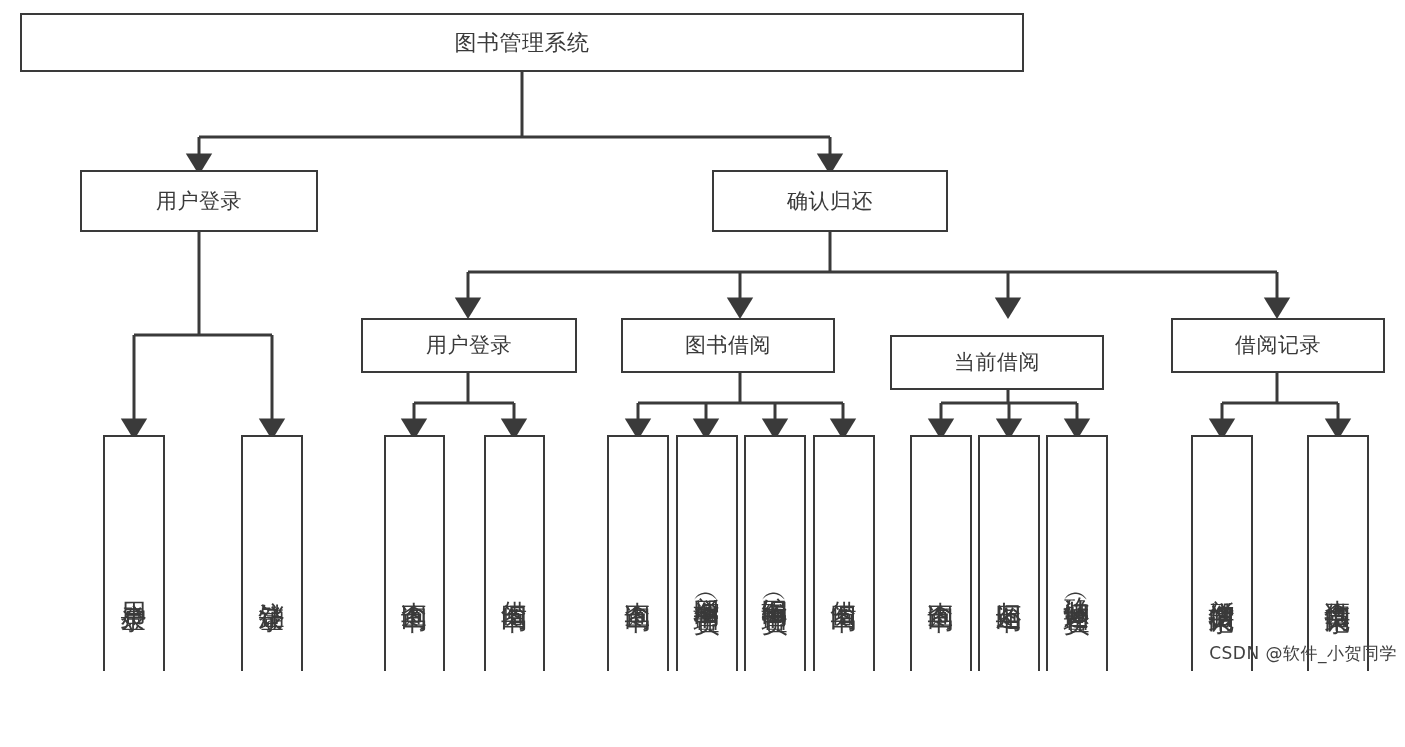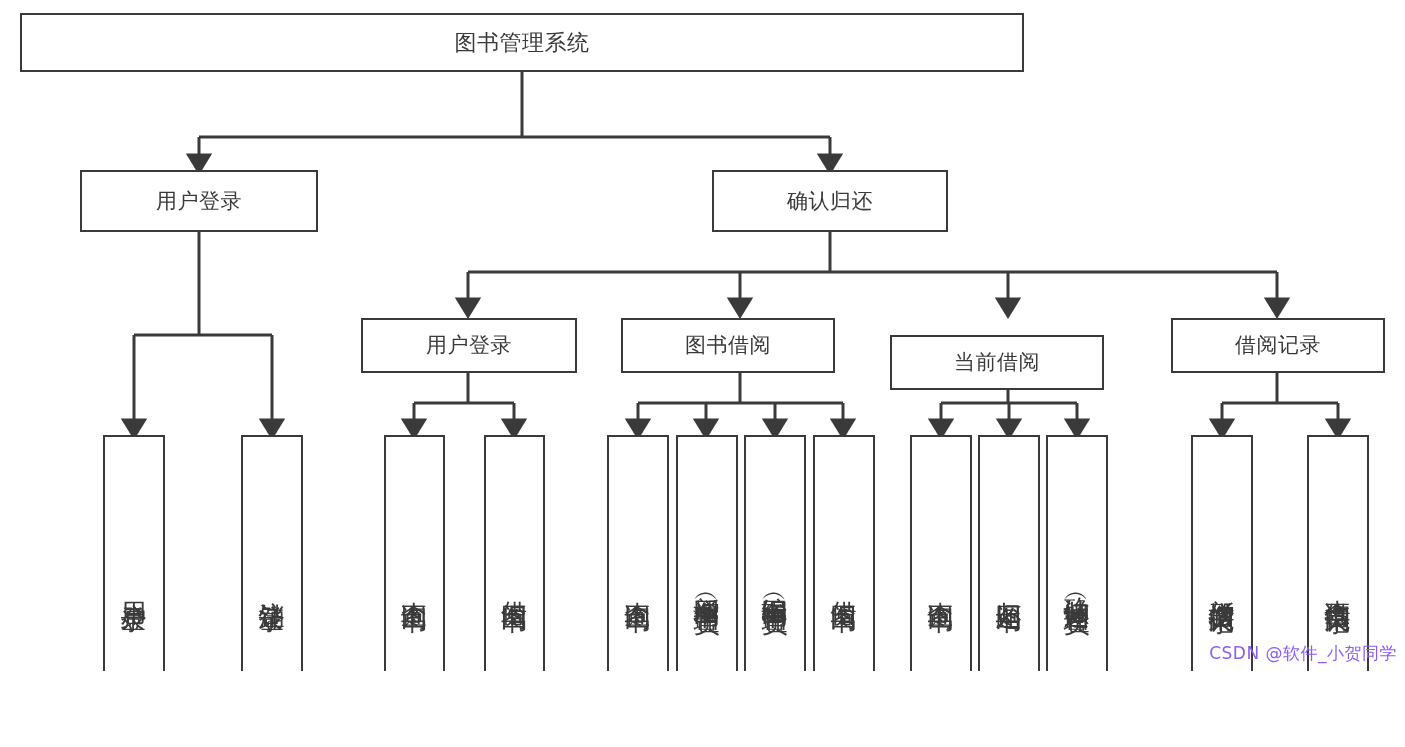--- a/index.html
+++ b/index.html
@@ -59,21 +59,21 @@
     text-orientation: upright;
     font-size: 26px;
     line-height: 1.0;
     letter-spacing: 2px;
   }
   #watermark {
     position: absolute;
     right: 8px;
     bottom: 6px;
     font-size: 17px;
-    color: #8b5cf6;
+    color: #404040;
     white-space: nowrap;
     letter-spacing: 0.5px;
   }
 </style>
 </head>
 <body>
 
 <div id="canvas">
 
   <svg class="edges" viewBox="0 0 1405 747" xmlns="http://www.w3.org/2000/svg">

